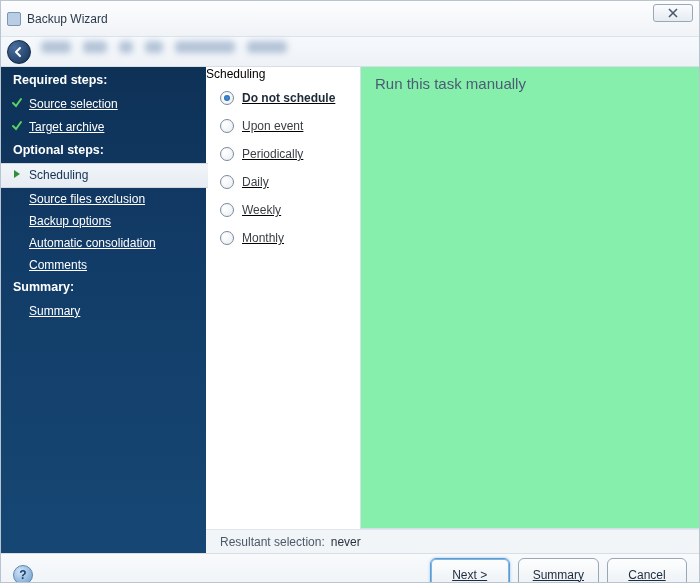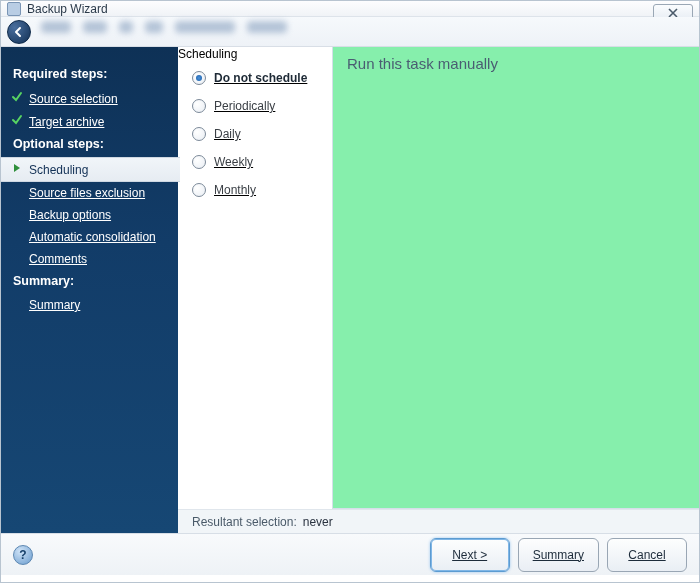--- a/index.html
+++ b/index.html
@@ -6,21 +6,21 @@
   body {
     font-family: "Segoe UI", Tahoma, sans-serif;
     font-size: 12px;
     background: #fff;
     width: 700px;
     height: 583px;
     overflow: hidden;
     border: 1px solid #b8c4d0;
   }
   .title-bar {
-    height: 16px;
+    height: 36px;
     background: linear-gradient(#fdfdfe, #f0f3f7);
     border-bottom: 1px solid #dde3ea;
     display: flex;
     align-items: center;
     padding: 0 6px;
     position: relative;
     text-align: right;
   }
   .title-bar .app-icon {
     width: 14px; height:14px;
@@ -71,35 +71,35 @@
   .blur-strip span:nth-child(3){width:14px}
   .blur-strip span:nth-child(4){width:18px}
   .blur-strip span:nth-child(5){width:60px}
   .blur-strip span:nth-child(6){width:40px}
 
   .body-wrap {
     display:flex;
     height:486px;
   }
   .sidebar {
-    width:177px;
+    width:205px;
     background:linear-gradient(180deg,#0e3156 0%, #123c68 40%, #164774 100%);
     color:#fff;
-    padding:16px 0;
+    padding:2px 0;
     font-size:12px;
   }
   .side-title {
     font-weight:bold;
     padding:4px 12px 6px;
     color:#fff;
     font-size:12.5px;
   }
   .side-item {
     display:flex;
-    align-items:center;
+    align-items:flex-start;
     padding:4px 12px 4px 10px;
     gap:6px;
     color:#fff;
     text-decoration:underline;
     cursor:pointer;
     font-size:12px;
   }
   .side-item.indent { padding-left:28px; }
   .side-item .tick svg{ width:12px; height:12px; fill:#58d462; stroke:#2a7a2f;}
   .side-item.active {
@@ -289,20 +289,24 @@
     <div class="main-body">
       <div style="width:154px; display:flex; flex-direction:column;">
         <div class="col-title">Scheduling</div>
         <div class="options-col">
           <div class="radio-row selected">
             <span class="radio selected"></span>
             <span class="lbl">Do not schedule</span>
           </div>
           <div class="radio-row">
             <span class="radio"></span>
+            <span class="lbl">Upon event</span>
+          </div>
+          <div class="radio-row">
+            <span class="radio"></span>
             <span class="lbl">Periodically</span>
           </div>
           <div class="radio-row">
             <span class="radio"></span>
             <span class="lbl">Daily</span>
           </div>
           <div class="radio-row">
             <span class="radio"></span>
             <span class="lbl">Weekly</span>
           </div>

